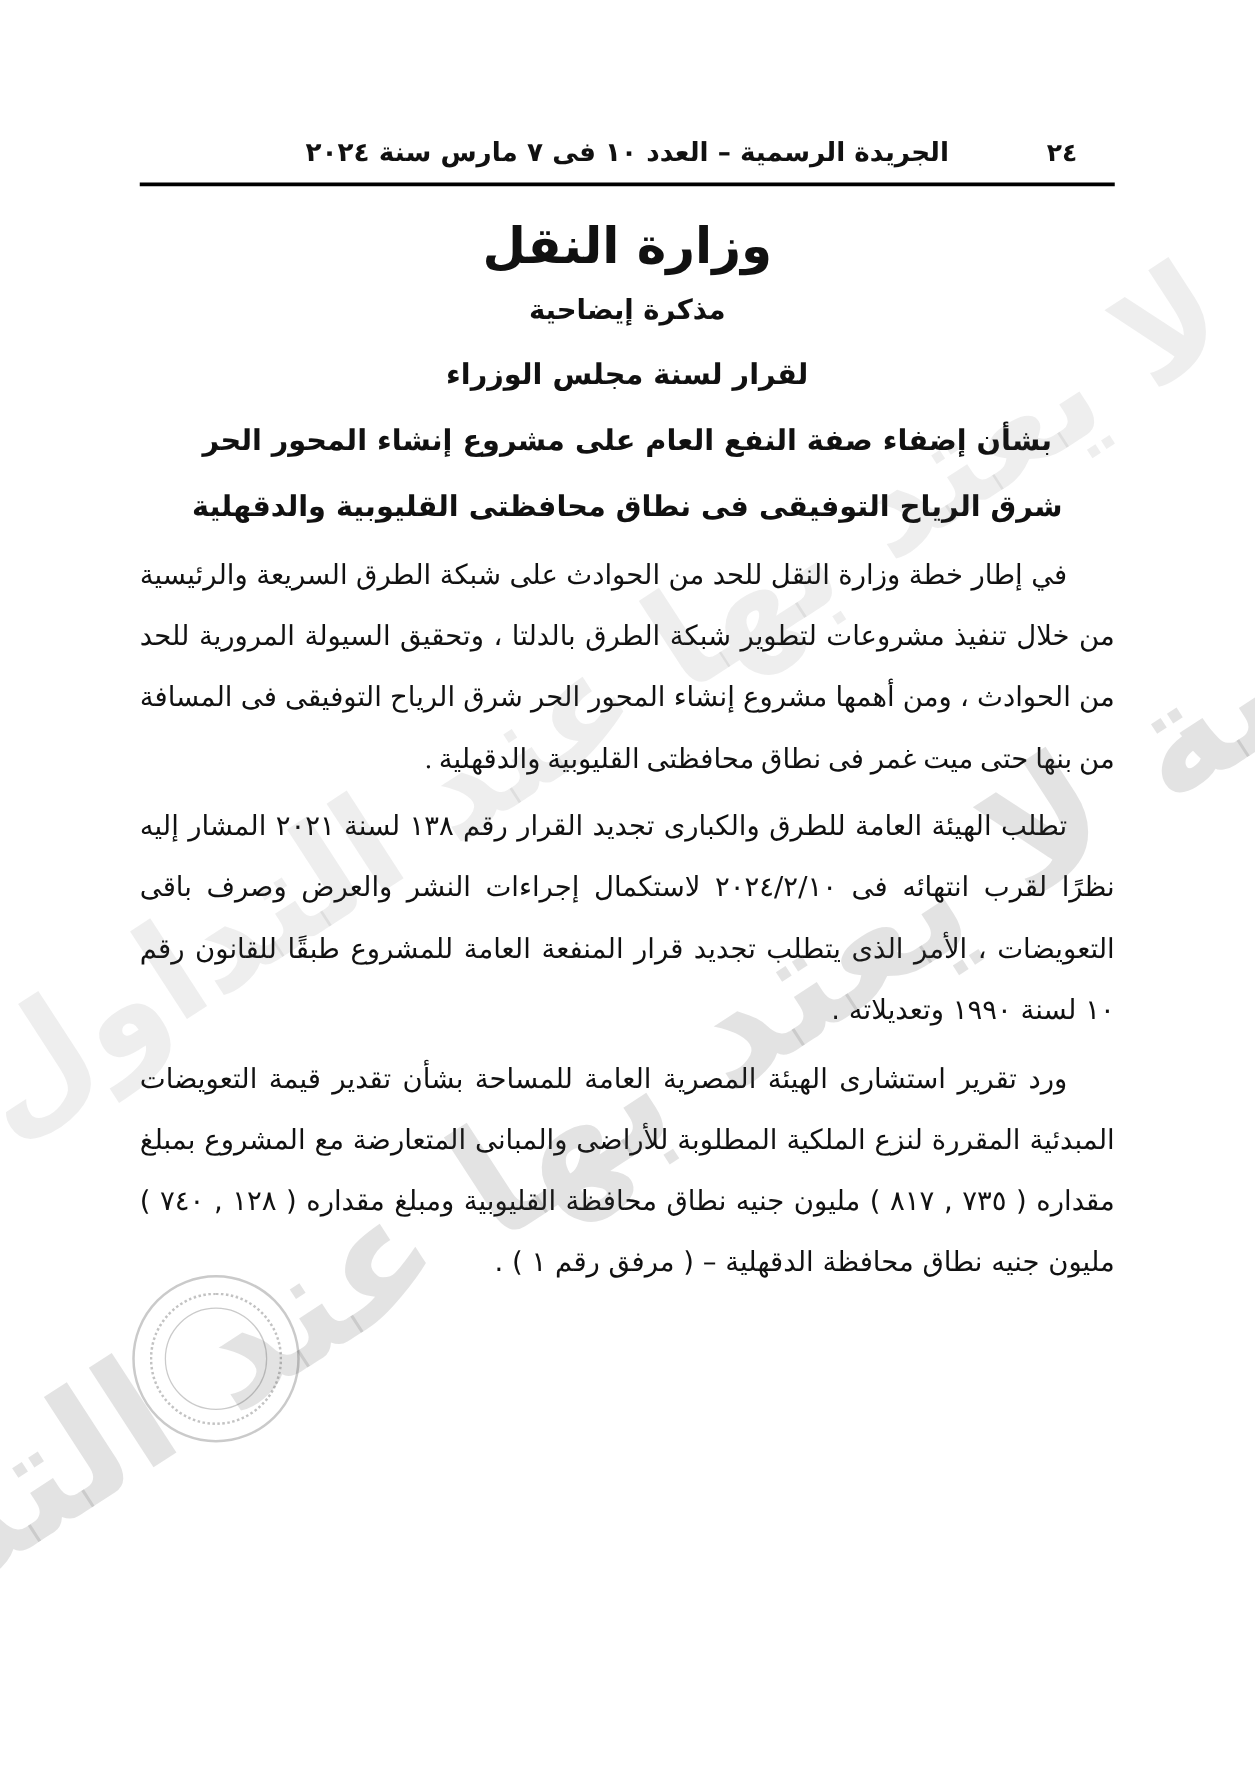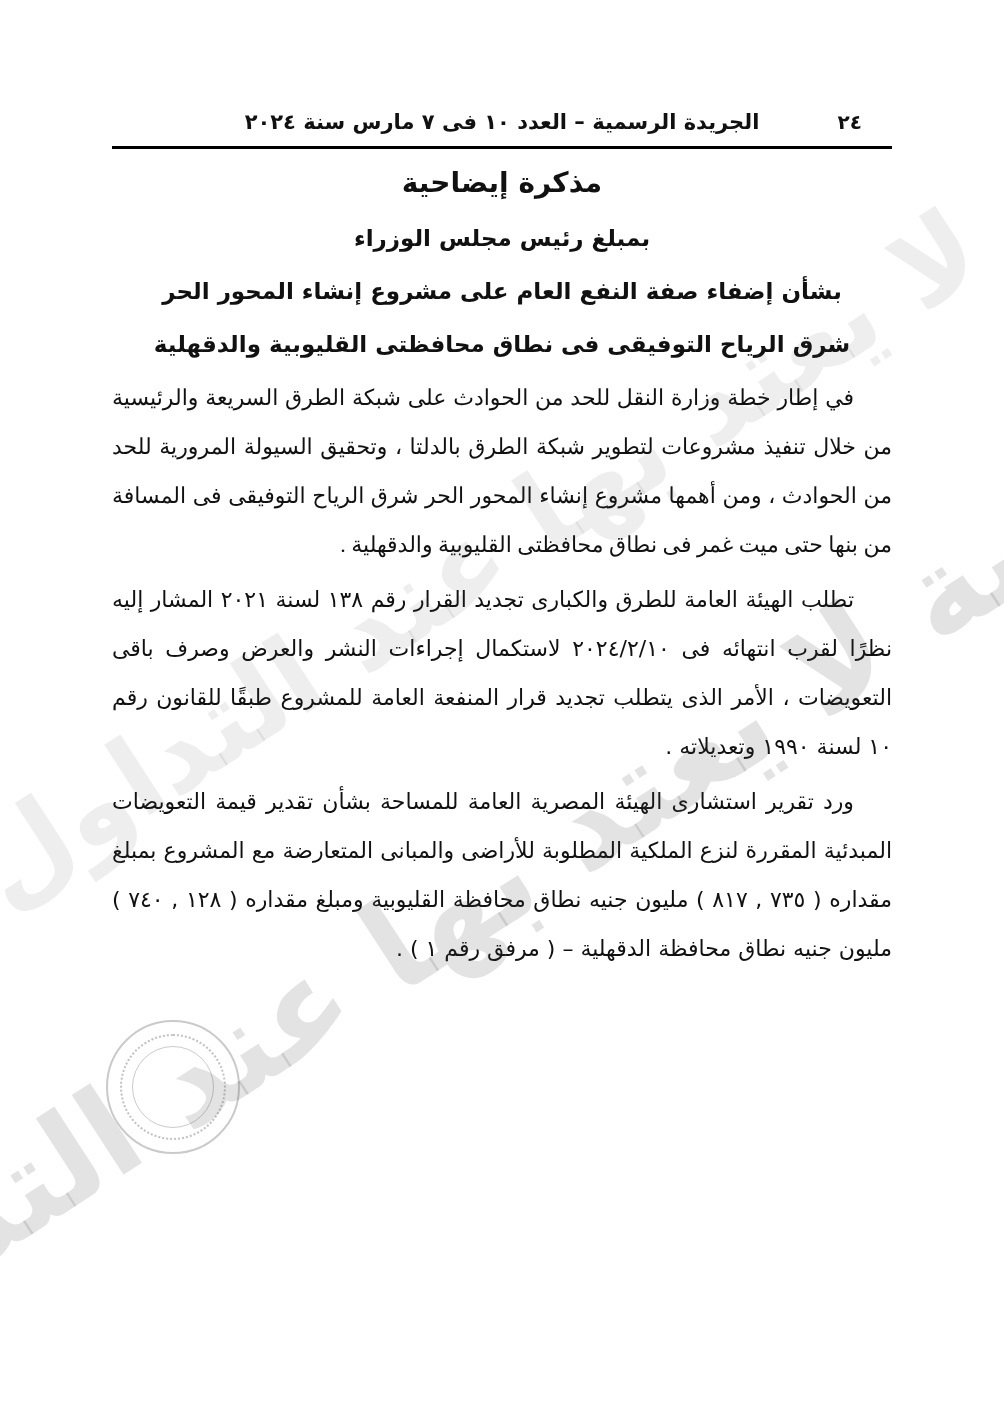--- a/index.html
+++ b/index.html
@@ -26,21 +26,21 @@
     font-size:20px; font-weight:bold;
   }
   .header-rule {
     position:absolute; top:146px; left:112px; right:112px;
     height:3px; background:#000; z-index:2;
   }
 
   
   .content { position:absolute; top:150px; left:112px; right:112px; z-index:2; }
   .ministry  { text-align:center; font-size:40px; font-weight:bold; margin-top:24px; }
-  .doc-type  { text-align:center; font-size:28px; font-weight:bold; margin-top:16px; }
+  .doc-type  { text-align:center; font-size:22px; font-weight:bold; margin-top:16px; }
   .doc-sub   { text-align:center; font-size:23px; font-weight:bold; margin-top:26px; }
   .subject   { text-align:center; font-size:23px; font-weight:bold; margin-top:27px; }
   .para {
     font-size:22px;
     line-height:49px;
     text-align:justify;
     text-indent:38px;
     margin-top:6px;
   }
   .para:first-of-type { margin-top:16px;font-family:Liberation Serif, serif; }
@@ -92,22 +92,23 @@
 
 <div class="page">
 
   <div class="header">
     <div class="header-title">الجريدة الرسمية – العدد ١٠ فى ٧ مارس سنة ٢٠٢٤</div>
     <div class="page-number">٢٤</div>
   </div>
   <div class="header-rule"></div>
 
   <div class="content">
+    <h1 class="ministry">وزارة النقل</h1>
     <h2 class="doc-type">مذكرة إيضاحية</h2>
-    <h3 class="doc-sub">بمبلغ رئيس مجلس الوزراء</h3>
+    <h3 class="doc-sub">لقرار لسنة مجلس الوزراء</h3>
     <h3 class="subject">بشأن إضفاء صفة النفع العام على مشروع إنشاء المحور الحر</h3>
     <h3 class="subject">شرق الرياح التوفيقى فى نطاق محافظتى القليوبية والدقهلية</h3>
 
     <p class="para">في إطار خطة وزارة النقل للحد من الحوادث على شبكة الطرق السريعة والرئيسية من خلال تنفيذ مشروعات لتطوير شبكة الطرق بالدلتا ، وتحقيق السيولة المرورية للحد من الحوادث ، ومن أهمها مشروع إنشاء المحور الحر شرق الرياح التوفيقى فى المسافة من بنها حتى ميت غمر فى نطاق محافظتى القليوبية والدقهلية .</p>
     <p class="para">تطلب الهيئة العامة للطرق والكبارى تجديد القرار رقم ١٣٨ لسنة ٢٠٢١ المشار إليه نظرًا لقرب انتهائه فى ٢٠٢٤/٢/١٠ لاستكمال إجراءات النشر والعرض وصرف باقى التعويضات ، الأمر الذى يتطلب تجديد قرار المنفعة العامة للمشروع طبقًا للقانون رقم ١٠ لسنة ١٩٩٠ وتعديلاته .</p>
     <p class="para">ورد تقرير استشارى الهيئة المصرية العامة للمساحة بشأن تقدير قيمة التعويضات المبدئية المقررة لنزع الملكية المطلوبة للأراضى والمبانى المتعارضة مع المشروع بمبلغ مقداره ( ٧٣٥ , ٨١٧ ) مليون جنيه نطاق محافظة القليوبية ومبلغ مقداره ( ١٢٨ , ٧٤٠ ) مليون جنيه نطاق محافظة الدقهلية – ( مرفق رقم ١ ) .</p>
   </div>
 
   <div class="watermark wm1">صورة إلكترونية لا يعتد بها عند التداول</div>
   <div class="watermark wm2">صورة إلكترونية لا يعتد بها عند التداول</div>

